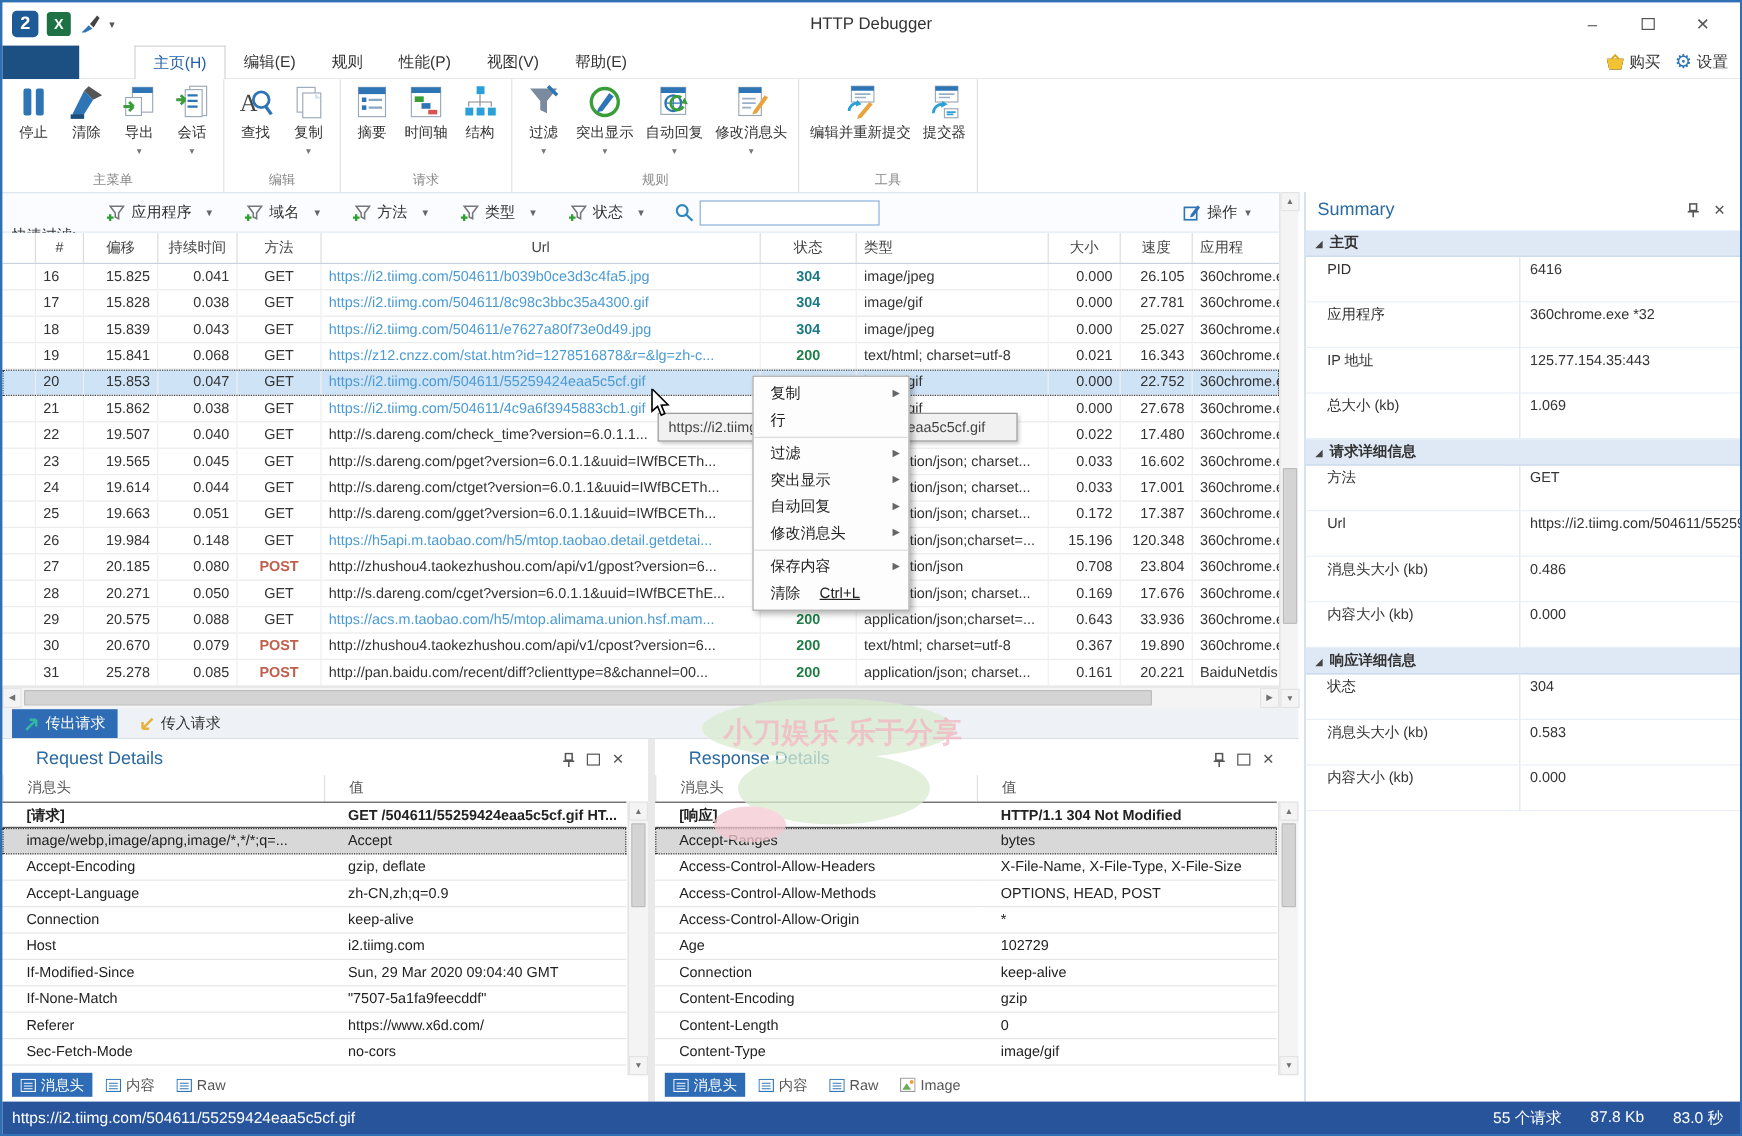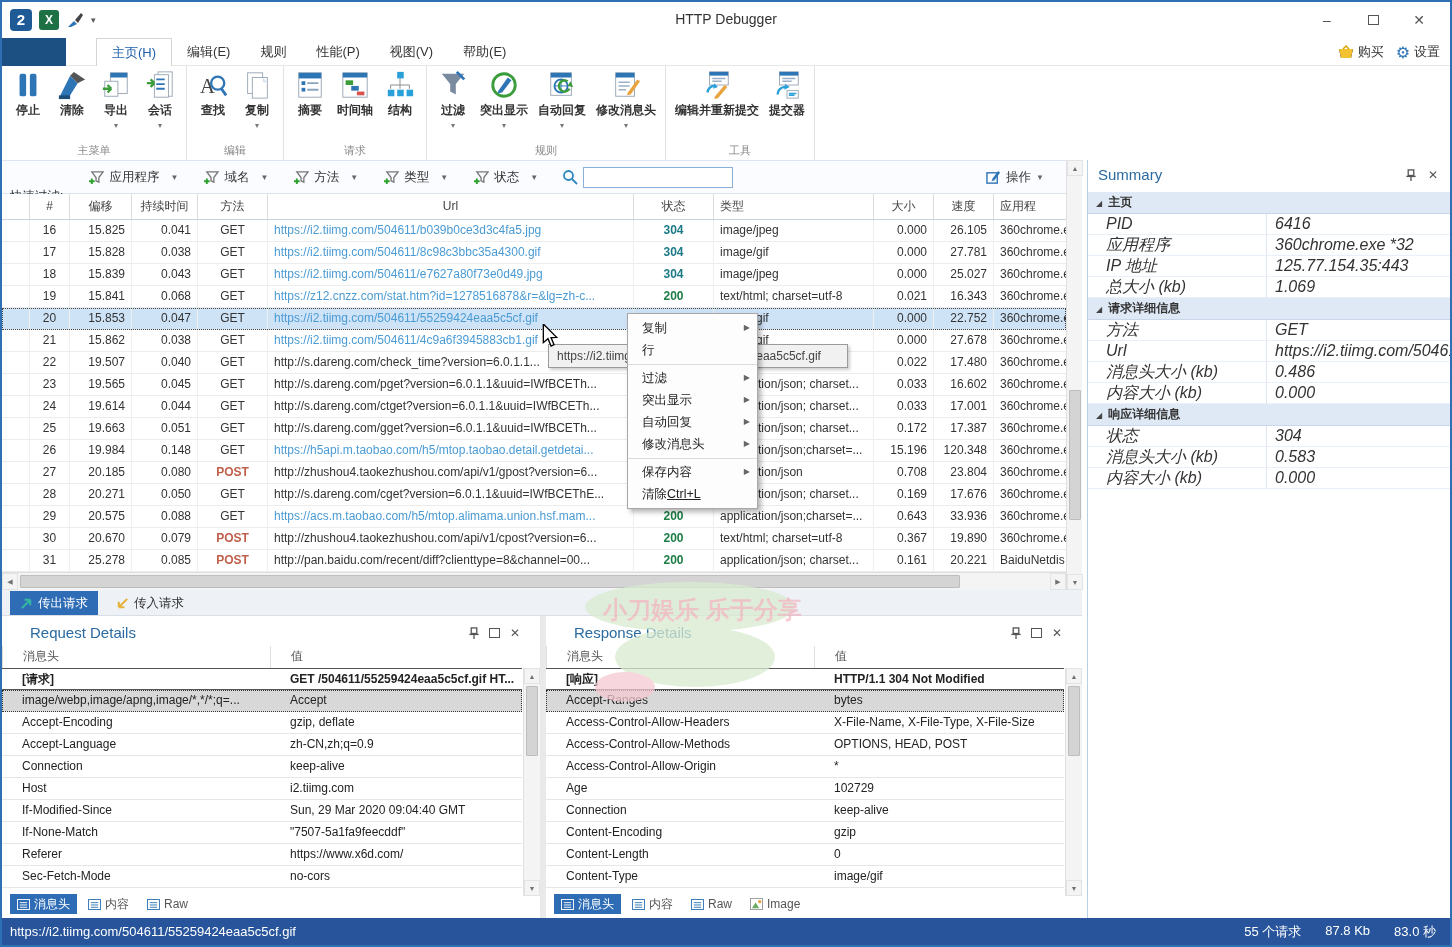--- a/index.html
+++ b/index.html
@@ -13,33 +13,33 @@
   .xlicon { width:20px; height:20px; background:#1e7145; border-radius:3px; color:#fff; font-weight:bold; font-size:12px; text-align:center; line-height:20px; }
   .qcaret { color:#555; font-size:9px; }
   .wtitle { position:absolute; left:0; right:0; top:9px; text-align:center; font-size:14px; color:#333; }
   .wbtns { position:absolute; right:8px; top:4px; display:flex; }
   .wbtn { width:46px; height:28px; text-align:center; line-height:28px; color:#555; font-size:14px; }
   .maxglyph { display:inline-block; width:11px; height:10px; border:1.5px solid #555; margin-top:9px; }
 
   
   .menubar { position:absolute; left:2px; top:38px; right:2px; height:28px; background:#fff; border-bottom:1px solid #e8e8e8; }
   .fileblock { position:absolute; left:0; top:0; width:64px; height:28px; background:#1d5082; }
-  .mtabs { position:absolute; left:50px; top:0; display:flex; height:28px;padding-left:44px; }
+  .mtabs { position:absolute; left:66px; top:0; display:flex; height:28px;padding-left:44px; }
   .mtab { padding:0 15px; line-height:27px; font-size:13px; color:#333; }
   .mtab.selected { color:#1f5fa8; border:1px solid #d5d5d5; border-bottom:none; background:#fff; }
   .menubar-right { position:absolute; right:10px; top:0; height:28px; display:flex; align-items:center; gap:12px; font-size:13px; color:#333; }
   .menubar-right .itm { display:flex; align-items:center; gap:4px; }
   .gear { color:#2e75b6; font-size:16px; }
 
   
   .ribbon { position:absolute; left:2px; top:66px; right:2px; height:94px; background:#fff; display:flex; }
   .rgroup { display:flex; flex-direction:column; border-right:1px solid #e2e2e2; padding:0 4px; }
   .rbtns { display:flex; flex:1; align-items:flex-start; }
   .rbtn { display:flex; flex-direction:column; align-items:center; padding:4px 5px 0 5px; min-width:44px; }
-  .rbtn .lbl { font-size:12px; color:#333; margin-top:2px; white-space:nowrap;font-weight:bold; }
+  .rbtn .lbl { font-size:12px; color:#333; margin-top:2px; white-space:nowrap; }
   .rbtn .caret { font-size:8px; color:#777; height:12px; margin-top:2px; }
   .rbtn .caret.none { visibility:hidden; }
   .glabel { text-align:center; font-size:11px; color:#888; height:18px; line-height:16px; }
 
   
   .filterbar { position:absolute; left:2px; top:160px; width:1064px; height:34px; background:#fafcff; border-top:1px solid #dde6f0; border-bottom:1px solid #dde6f0; display:flex; align-items:center; font-size:12.5px; color:#333; }
   .filterbar .flabel { margin-left:8px;margin-top:39px; }
   .fchips { display:flex; }
   .fchip { display:flex; align-items:center; gap:5px; margin-left:26px; }
   .fchip .caret { font-size:8px; color:#666; margin-left:6px; }
@@ -49,21 +49,21 @@
   .ops .caret { font-size:8px; color:#666; }
 
   
   .gridhead, .grow { display:grid; grid-template-columns:28px 40px 62px 66px 70px 366px 80px 160px 60px 60px 90px; }
   .gridwrap { position:absolute; left:2px; top:194px; width:1064px; height:378px; overflow:hidden; background:#fff; }
   .gridhead { height:26px; border-bottom:1px solid #c9d3de; }
   .gridhead .hc { font-size:12px; color:#444; line-height:25px; padding:0 6px; border-right:1px solid #dcdcdc; white-space:nowrap; overflow:hidden; text-align:center; }
   .gridhead .hc.left { text-align:left; }
   .grow { height:22px; }
   .grow .c { font-size:12px; color:#333; line-height:21px; padding:0 6px; border-right:1px solid #efefef; border-bottom:1px solid #ececec; white-space:nowrap; overflow:hidden; }
-  .c.r { text-align:right; } .c.ctr { text-align:center; }
+  .c.r { text-align:right; } .c.ctr { }
   .cell-url.link { color:#4a9bd4; }
   .cell-status { font-weight:bold; text-align:center; }
   .cell-status.s2 { color:#1e7d45; } .cell-status.s3 { color:#1b7a86; }
   .cell-method { text-align:center; }
   .cell-method.post { color:#c0604c; font-weight:bold; }
   .grow.selected { background:#cfe3f7; outline:1px dotted #444; outline-offset:-1px; }
 
   
   .vsb { position:absolute; background:#f4f4f4; border-left:1px solid #e0e0e0; }
   .hsb { position:absolute; background:#f4f4f4; border-top:1px solid #e0e0e0; }
@@ -94,40 +94,40 @@
   .ptab { display:flex; align-items:center; gap:4px; height:20px; padding:0 7px; font-size:12px; color:#555; }
   .ptab.selected { background:#2e6cb5; color:#fff; }
 
   
   .summary { position:absolute; left:1087px; top:160px; width:363px; height:758px; background:#fff; border-left:1px solid #b8cfe8; }
   .sumtitle { position:absolute; left:10px; top:6px; font-size:15px; color:#2a6aa0; }
   .sumicons { position:absolute; right:12px; top:8px; display:flex; gap:12px; color:#555; font-size:12px; align-items:center; }
   .sumbody { position:absolute; top:32px; left:0; right:0; }
   .sgroup { height:22px; background:#dfe9f5; font-size:12px; font-weight:bold; color:#333; line-height:21px; padding-left:8px; border-bottom:1px solid #c8d8ea; }
   .sgroup .tri { font-size:8px; margin-right:6px; color:#444; }
-  .srow { display:grid; grid-template-columns:178px 1fr; height:21px; font-size:16px; color:#333;font-style:italic; }
+  .srow { display:grid; grid-template-columns:178px 1fr; height:38px; font-size:12px; color:#333; }
   .srow div { line-height:20px; padding:0 6px 0 18px; border-bottom:1px solid #eaf0f8; white-space:nowrap; overflow:hidden; }
   .srow div:last-child { border-left:1px solid #dbe6f2; padding-left:8px; }
 
   
   .statusbar { position:absolute; left:2px; right:2px; top:918px; height:27px; background:#27549b; color:#fff; font-size:13px; display:flex; align-items:center; }
   .statusbar .url { margin-left:8px; }
   .statusbar .stats { position:absolute; right:14px; display:flex; gap:24px; }
 
   
   .watermark { position:absolute; left:585px; top:572px; width:230px; height:150px; z-index:30; pointer-events:none; opacity:.75; }
   .blob { position:absolute; background:#d9ecd0; border-radius:50%; }
   .wmtext { position:absolute; left:18px; top:22px; font-size:24px; font-weight:bold; color:#f2a7b4; white-space:nowrap; opacity:.8; }
   .tooltip { position:absolute; left:548px; top:344px; width:300px; height:24px; background:#f1f1f1; border:1px solid #9a9a9a; font-size:12px; color:#444; line-height:22px; padding:0 8px; z-index:40; white-space:nowrap; overflow:hidden; box-shadow:2px 2px 3px rgba(0,0,0,.2); }
   .ctxmenu { position:absolute; left:627px; top:313px; width:131px; background:#fdfdfd; border:1px solid #a8a8a8; box-shadow:3px 3px 5px rgba(0,0,0,.3); z-index:50; padding:3px 0; }
   .mi { position:relative; height:22px; line-height:22px; font-size:12.5px; color:#222; padding-left:14px; }
   .mi.sep-above { border-top:1px solid #dcdcdc; margin-top:3px; padding-top:2px; height:25px; }
   .mi .mi-arrow { position:absolute; right:7px; font-size:8px; color:#666; display:none; }
   .mi.has-sub .mi-arrow { display:inline; }
-  .mi .mi-shortcut { margin-left:0; color:#222;text-decoration:underline; }
+  .mi .mi-shortcut { margin-left:16px; color:#222;text-decoration:underline; }
   .cursor { position:absolute; left:541px; top:324px; z-index:60; }
 </style>
 </head>
 <body>
 
 <div class="titlebar">
   <div class="qat">
     <div class="applogo">2</div>
     <div class="xlicon">X</div>
     <svg width="18" height="18" viewBox="0 0 18 18">

